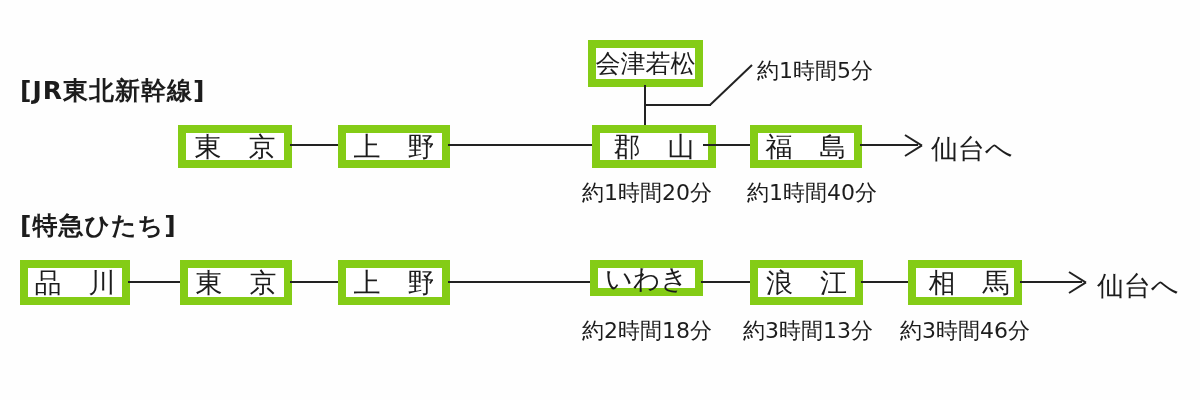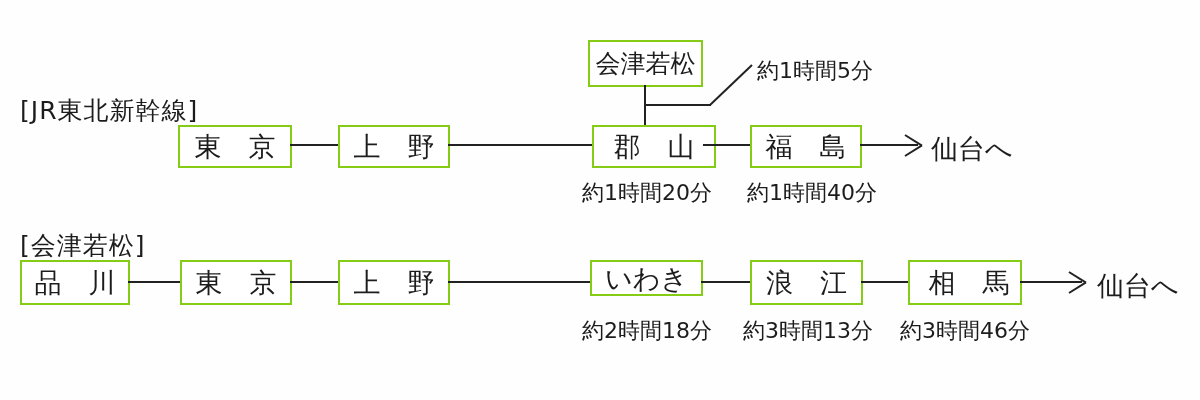--- a/index.html
+++ b/index.html
@@ -12,28 +12,27 @@
   .canvas {
     position: relative;
     width: 1200px;
     height: 400px;
     background: #fefefe;
     overflow: hidden;
   }
   .route-header {
     position: absolute;
     font-size: 25px;
-    font-weight: normal;
+    font-weight: bold;
     letter-spacing: 1px;
     white-space: nowrap;
-    margin-top: 20px;
   }
   .station-box {
     position: absolute;
-    border: 2px solid #84cc16;
+    border: 8px solid #84cc16;
     background: #ffffff;
     display: flex;
     align-items: center;
     justify-content: center;
     font-size: 27px;
     white-space: nowrap;
     line-height: 1;
   }
   .branch-box { font-size: 25px; letter-spacing: 0; }
   .hline {
@@ -104,21 +103,21 @@
   </div>
 
   <div class="hline" style="left:860px; top:144px; width:58px;"></div>
   <div class="diag" style="left:905px; top:134px; width:20px; transform:rotate(32deg);"></div>
   <div class="diag" style="left:905px; top:155px; width:20px; transform:rotate(-32deg);"></div>
   <div class="dest-label" style="left:931px; top:131px;">仙台へ</div>
 
   <div class="time-label" style="left:582px; top:178px;">約1時間20分</div>
   <div class="time-label" style="left:747px; top:178px;">約1時間40分</div>
 
-  <div class="route-header" style="left:20px; top:209px;">[会津若松]</div>
+  <div class="route-header" style="left:20px; top:209px;">[特急ひたち]</div>
 
   <div class="station-box" style="left:20px; top:260px; width:110px; height:45px;">
     <span>品　川</span>
   </div>
   <div class="hline" style="left:128px; top:281px; width:54px;"></div>
   <div class="station-box" style="left:180px; top:260px; width:112px; height:45px;">
     <span>東　京</span>
   </div>
   <div class="hline" style="left:290px; top:281px; width:50px;"></div>
   <div class="station-box" style="left:338px; top:260px; width:112px; height:45px;">

